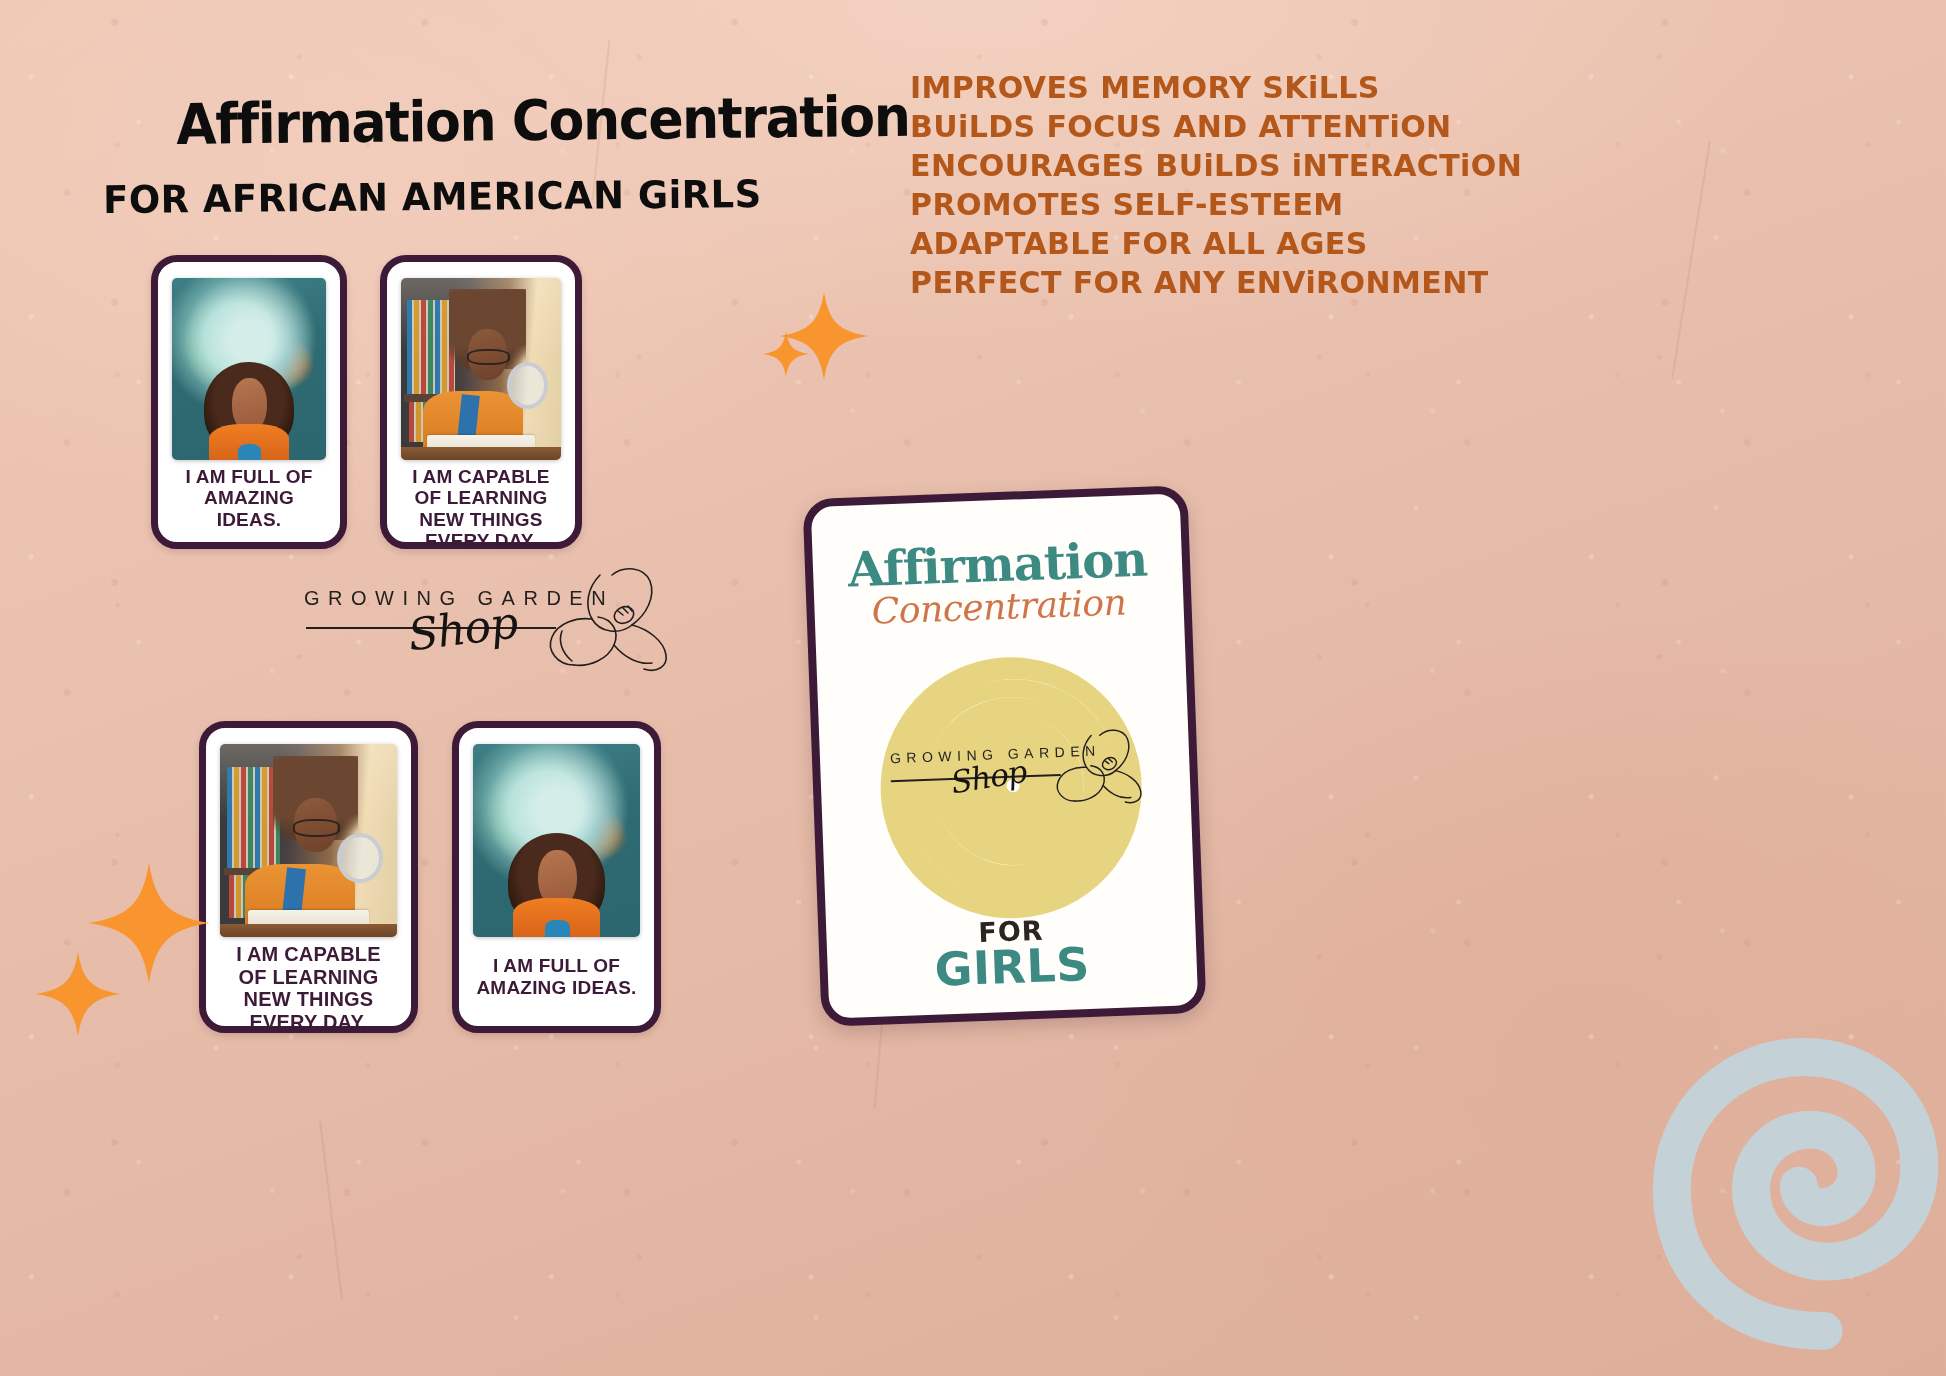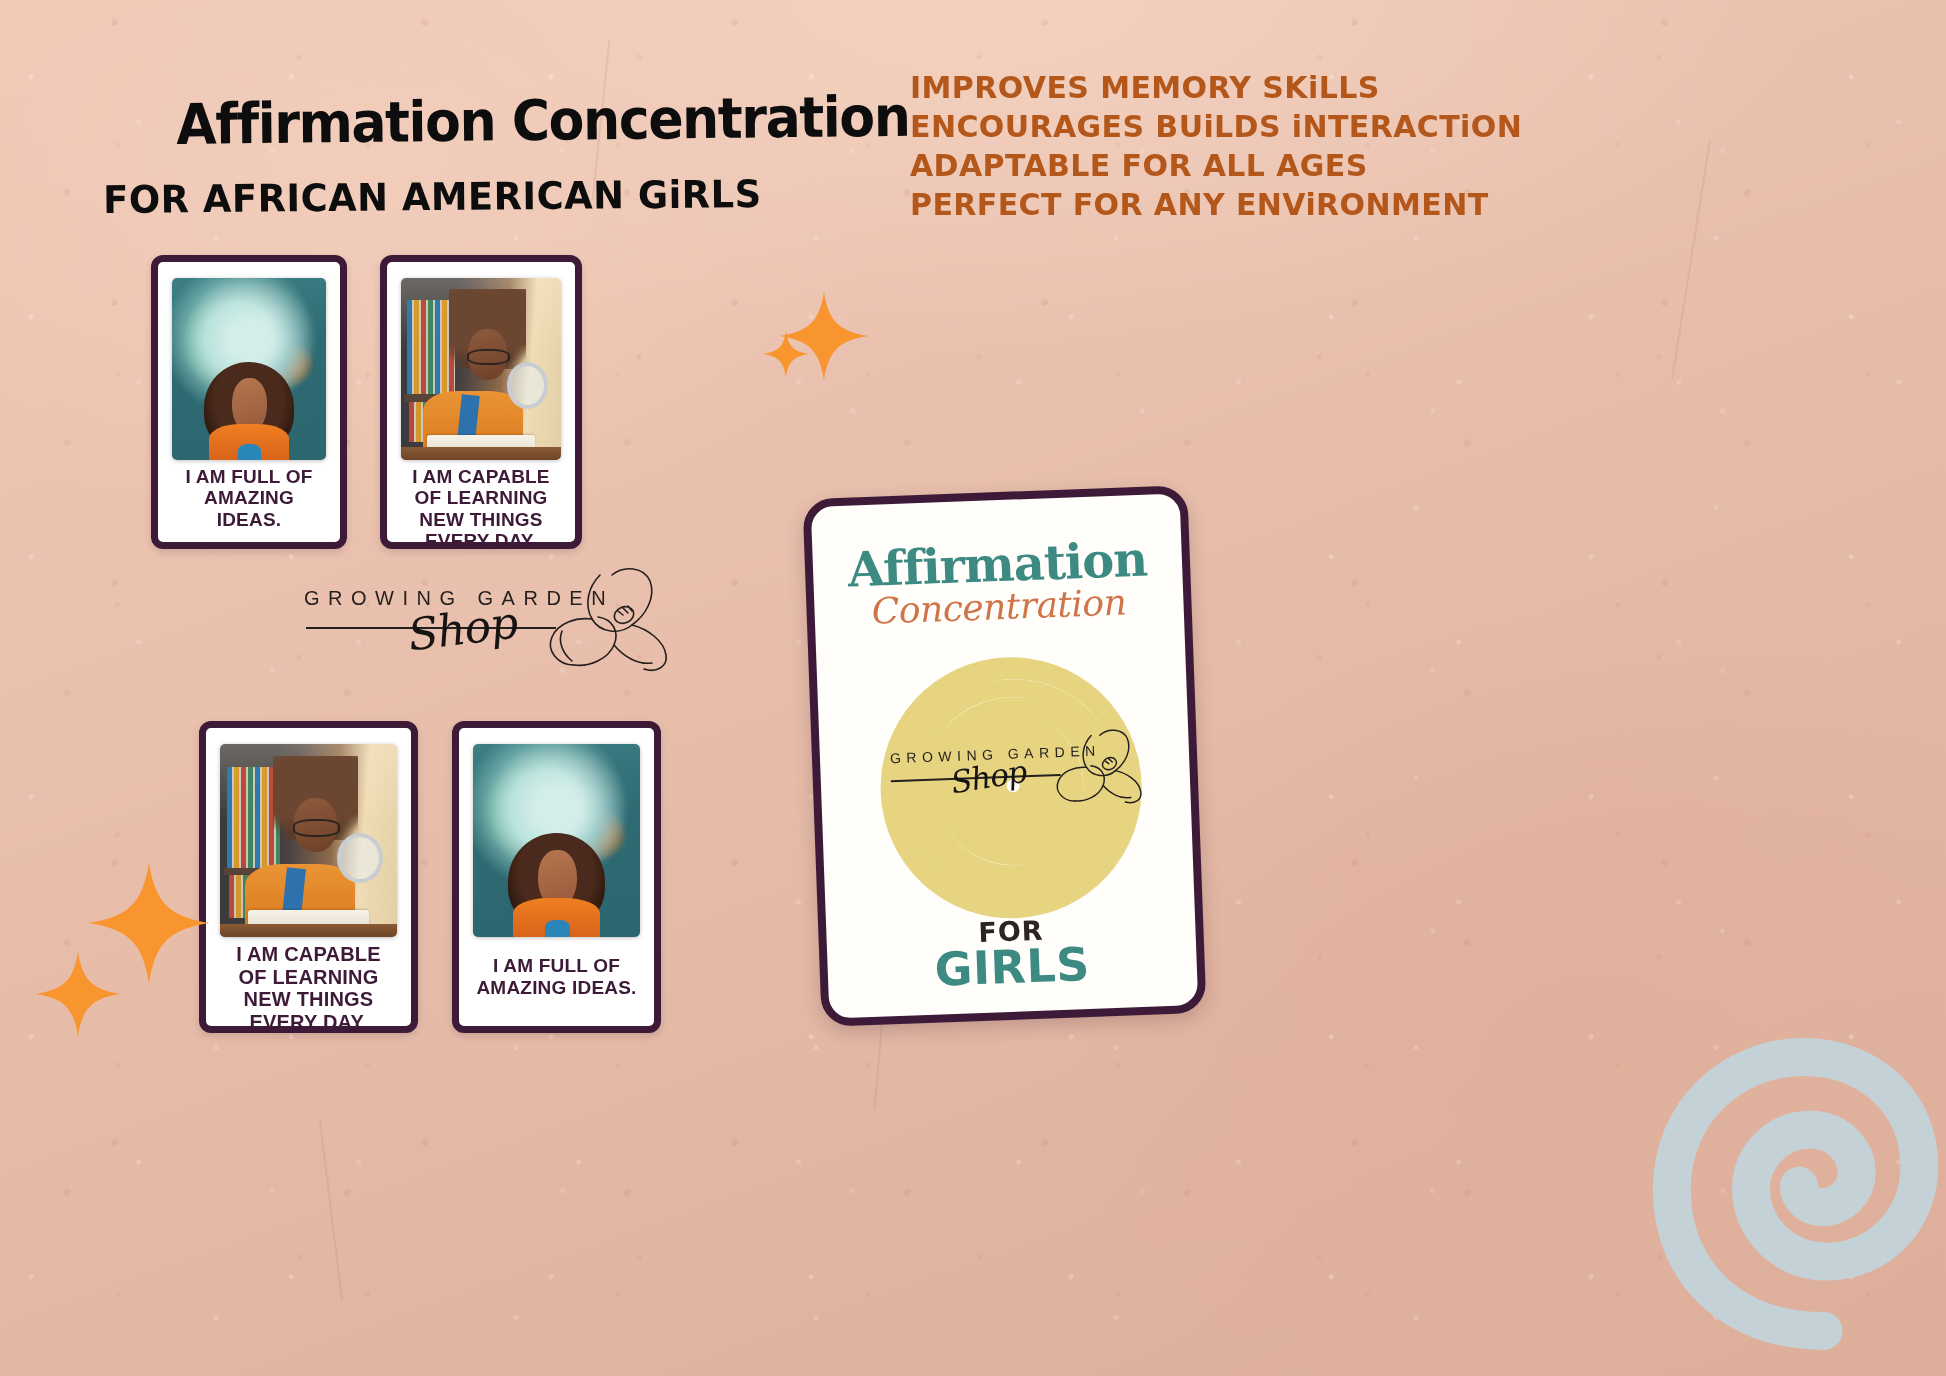--- a/index.html
+++ b/index.html
@@ -62,21 +62,21 @@
   #benefits li {
     font-family:"DejaVu Sans", sans-serif;
     font-size:30px; font-weight:700; line-height:39px;
     color:#b4571a; letter-spacing:.4px; white-space:nowrap;
   }
   
   .card {
     position:absolute;
     background:#ffffff;
     border:7px solid #3d1b38;
-    border-radius:12px;
+    border-radius:26px;
     display:flex; flex-direction:column; align-items:center;
     padding:16px 14px 10px;
     box-shadow:0 3px 7px rgba(60,25,50,.16);
   }
   .card .art {
     width:100%; flex:0 0 auto; border-radius:5px; position:relative; overflow:hidden;
     box-shadow:0 1px 4px rgba(0,0,0,.25);
   }
   .card .caption {
     font-family:"Liberation Sans", sans-serif;
@@ -257,21 +257,23 @@
   <div class="crack" style="left:1690px; top:140px;  width:2px;  height:240px; transform:rotate(9deg);"></div>
   <div class="crack" style="left:330px;  top:1120px; width:2px;  height:180px; transform:rotate(-7deg);"></div>
   <div class="crack" style="left:880px;  top:960px;  width:2px;  height:150px; transform:rotate(5deg);"></div>
 </div>
 
 <div id="title">Affirmation Concentration</div>
 <div id="subtitle">FOR AFRICAN AMERICAN GiRLS</div>
 
 <ul id="benefits">
   <li>IMPROVES MEMORY SKiLLS</li>
+  <li>BUiLDS FOCUS AND ATTENTiON</li>
   <li>ENCOURAGES BUiLDS iNTERACTiON</li>
+  <li>PROMOTES SELF-ESTEEM</li>
   <li>ADAPTABLE FOR ALL AGES</li>
   <li>PERFECT FOR ANY ENViRONMENT</li>
 </ul>
 
 <div class="card" id="card-tl">
   <div class="art art-globe">
     <div class="hair"></div>
       <div class="face"></div>
       <div class="shirt"></div>
       <div class="collar"></div>

